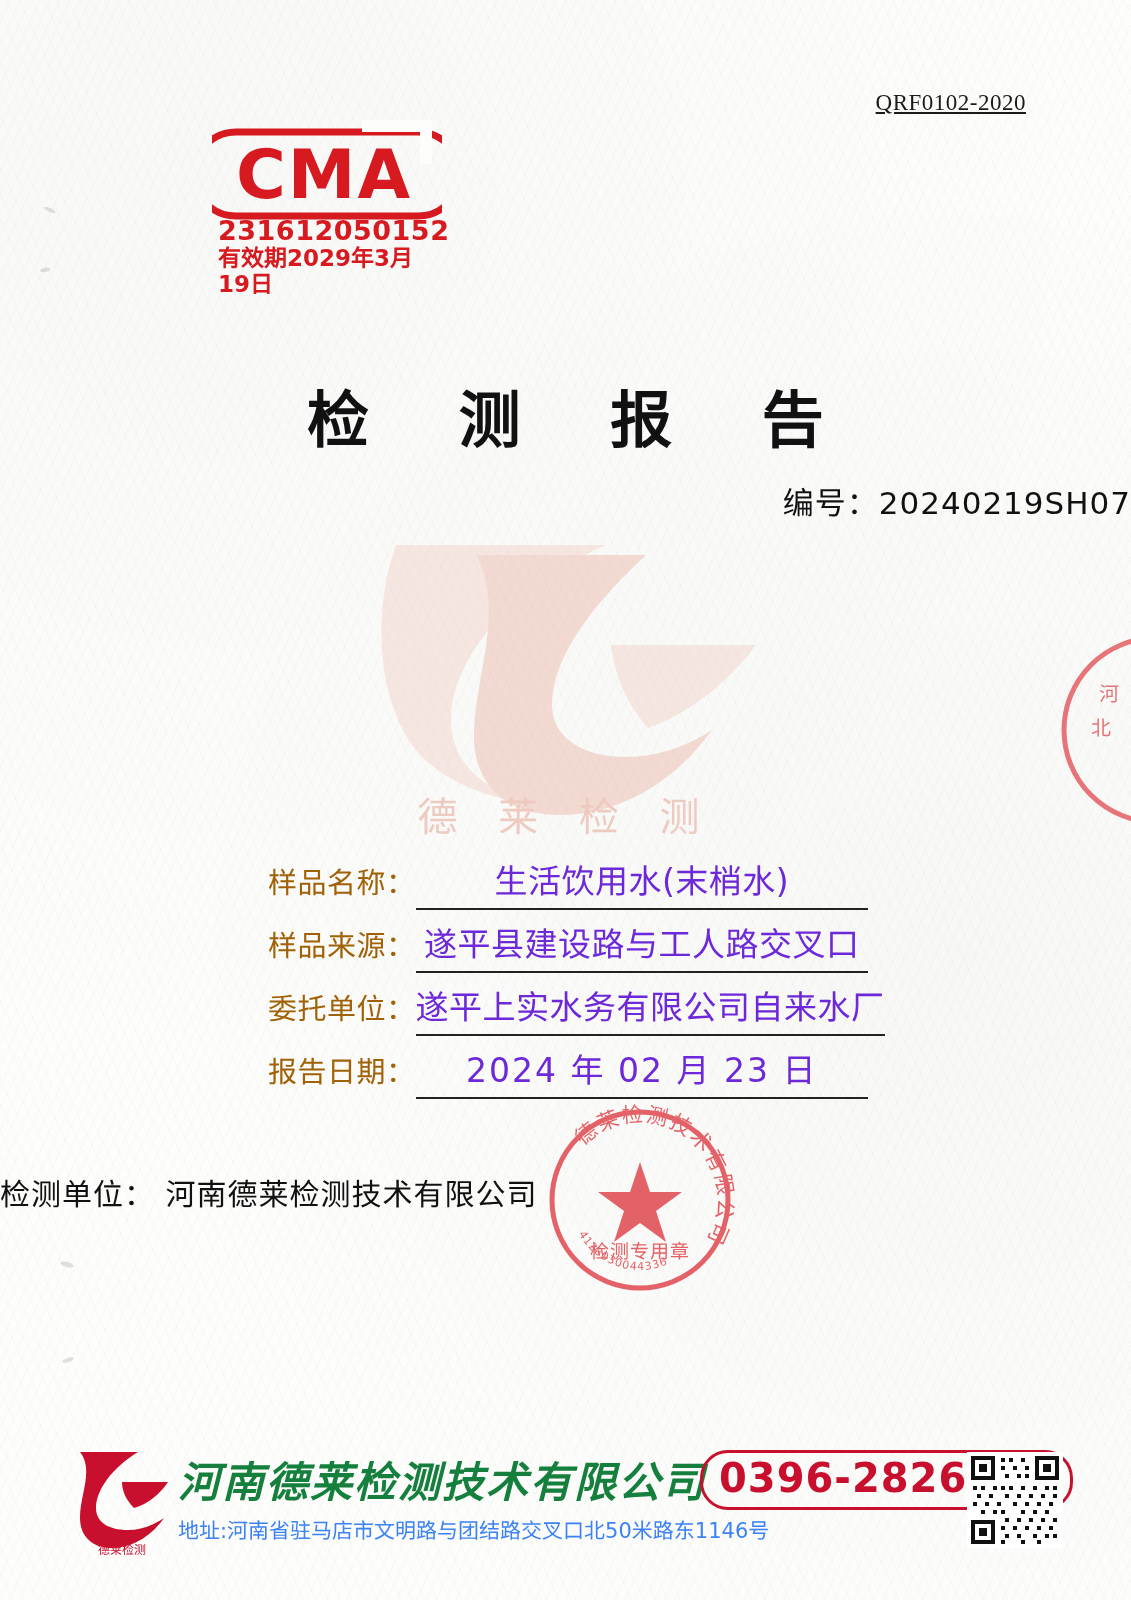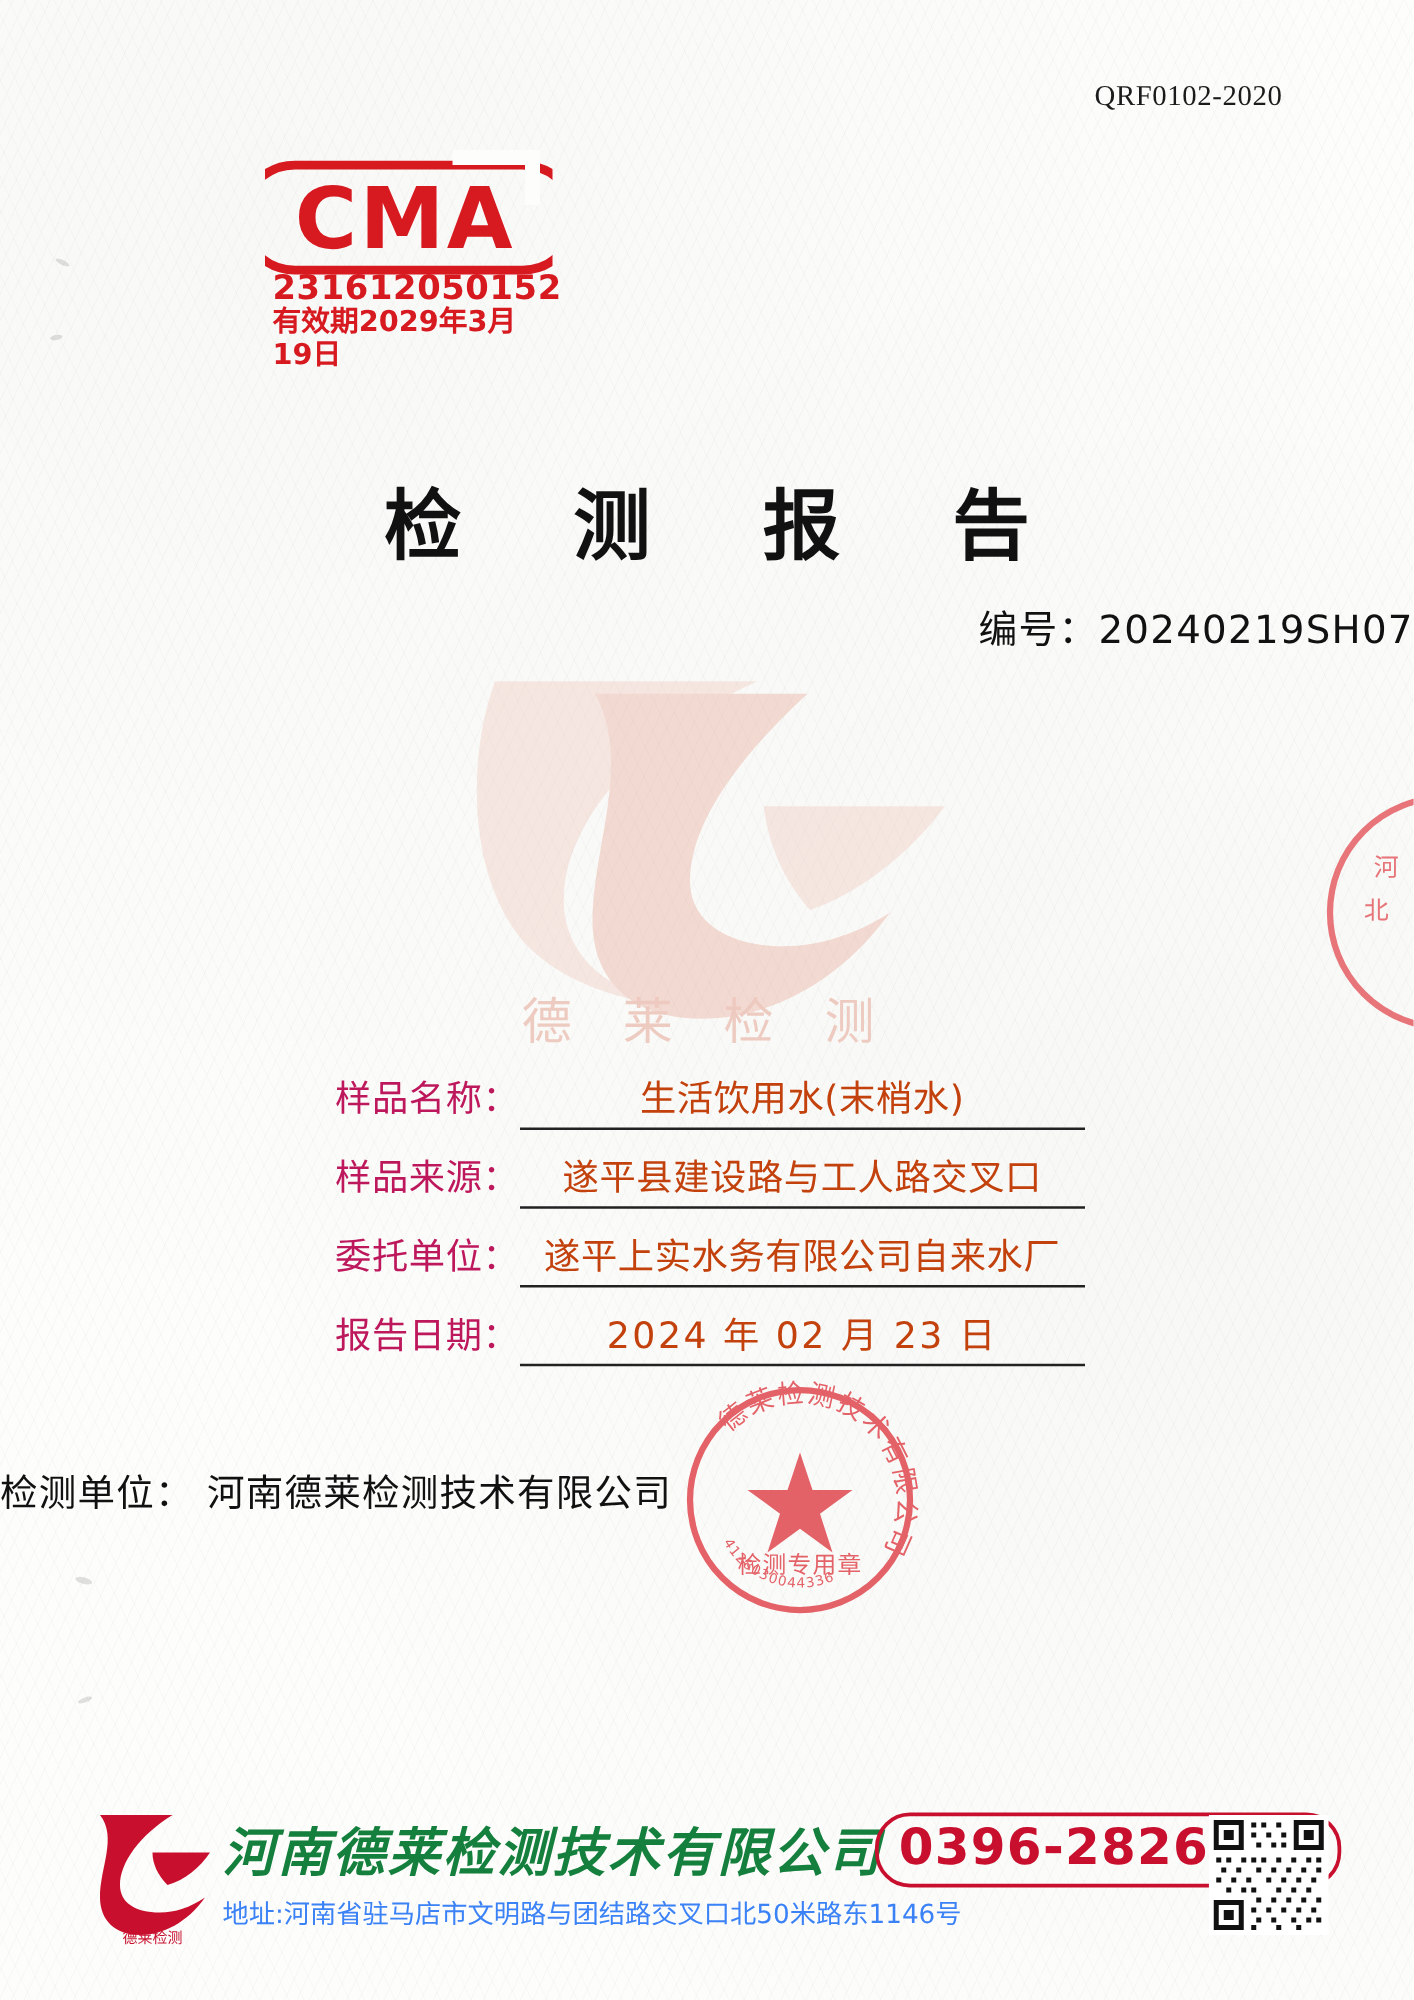--- a/index.html
+++ b/index.html
@@ -26,26 +26,27 @@
       repeating-linear-gradient(115deg, rgba(0,0,0,0.018) 0px, rgba(0,0,0,0.018) 1px, rgba(255,255,255,0) 1px, rgba(255,255,255,0) 9px),
       repeating-linear-gradient(65deg, rgba(0,0,0,0.015) 0px, rgba(0,0,0,0.015) 1px, rgba(255,255,255,0) 1px, rgba(255,255,255,0) 11px),
       radial-gradient(circle at 20% 12%, rgba(0,0,0,0.02), rgba(255,255,255,0) 55%),
       radial-gradient(circle at 85% 60%, rgba(0,0,0,0.022), rgba(255,255,255,0) 60%);
     pointer-events: none;
   }
 
   
   .doc-code {
     position: absolute;
-    top: 64px;
+    top: 90px;
     right: 105px;
     font-size: 23px;
     color: #1b1b1b;
     letter-spacing: 0.5px;
     font-family: "Liberation Serif", serif;
+    text-decoration: underline;
   }
 
   
   .cma-stamp {
     position: absolute;
     left: 212px;
     top: 120px;
     width: 230px;
     height: 165px;
     color: #d71920;
@@ -131,29 +132,29 @@
     width: 600px;
   }
   .field-row {
     display: flex;
     align-items: baseline;
     margin-bottom: 17px;
     height: 46px;
   }
   .field-label {
     font-size: 29px;
-    color: #be185d;
+    color: #a16207;
     font-family: "DejaVu Sans", sans-serif;
     white-space: nowrap;
     letter-spacing: 0.5px;
   }
   .field-value {
     flex: 1;
-    font-size: 29px;
-    color: #c2410c;
+    font-size: 33px;
+    color: #6d28d9;
     font-family: "DejaVu Sans", sans-serif;
     text-align: center;
     border-bottom: 2px solid #222;
     padding-bottom: 5px;
     white-space: nowrap;
     letter-spacing: 0.5px;
   }
   .field-row.date .field-value {
     letter-spacing: 2px;
   }

